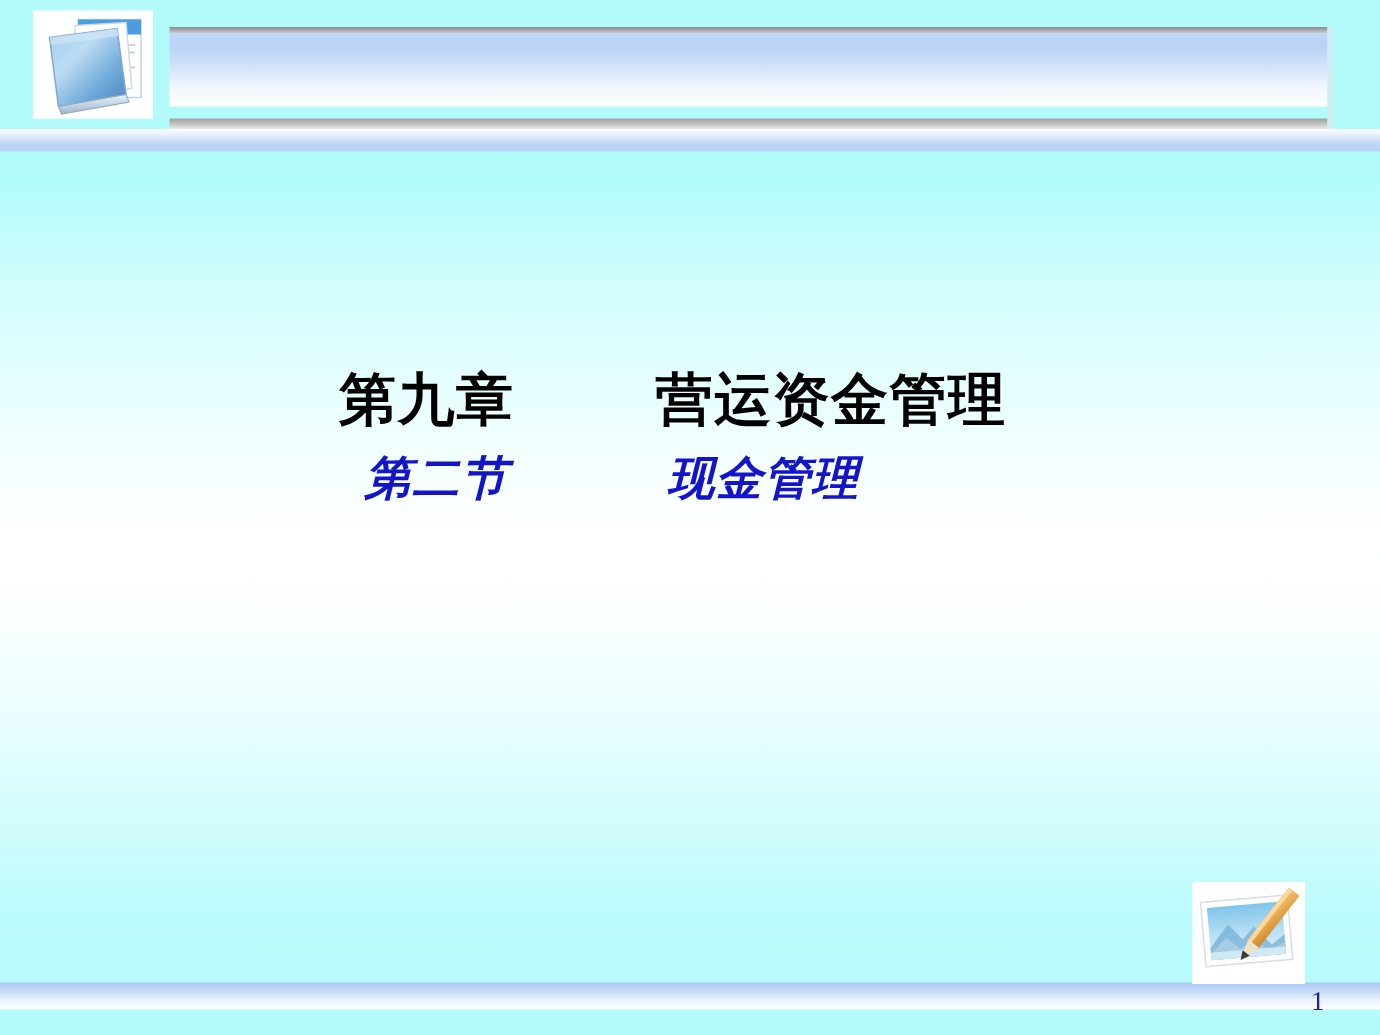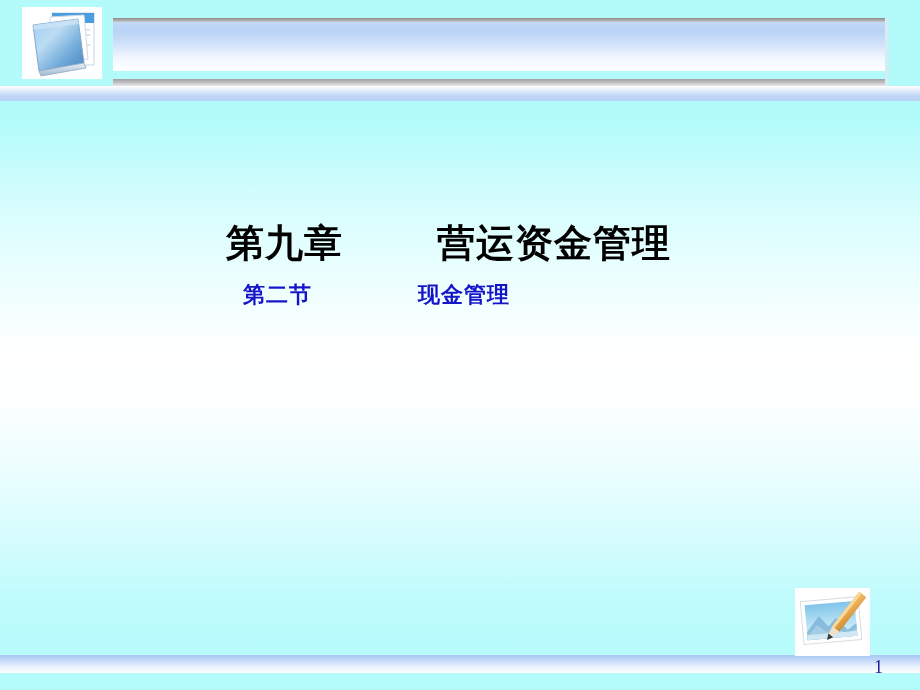--- a/index.html
+++ b/index.html
@@ -103,31 +103,33 @@
     width: 920px;
   }
   .title-line1 {
     font-size: 38px;
     font-weight: bold;
     color: #000000;
     letter-spacing: 1px;
     line-height: 56px;
     padding-left: 226px;
     white-space: pre;
+    margin-top: 24px;
   }
   .title-line1 .gap { display: inline-block; width: 94px; }
 
   .title-line2 {
-    font-size: 22px;
+    font-size: 31px;
     font-weight: bold;
     color: #1414c8;
     letter-spacing: 1px;
     line-height: 48px;
     padding-left: 243px;
     white-space: pre;
+    font-style: italic;
   }
   .title-line2 .gap { display: inline-block; width: 106px; }
 
   
   .footer-strip {
     position: absolute;
     left: 0; top: 655px;
     width: 920px; height: 18px;
     background: linear-gradient(to bottom, #a8c7f4 0%, #c3d9f8 30%, #e6f0fd 62%, #ffffff 100%);
   }

